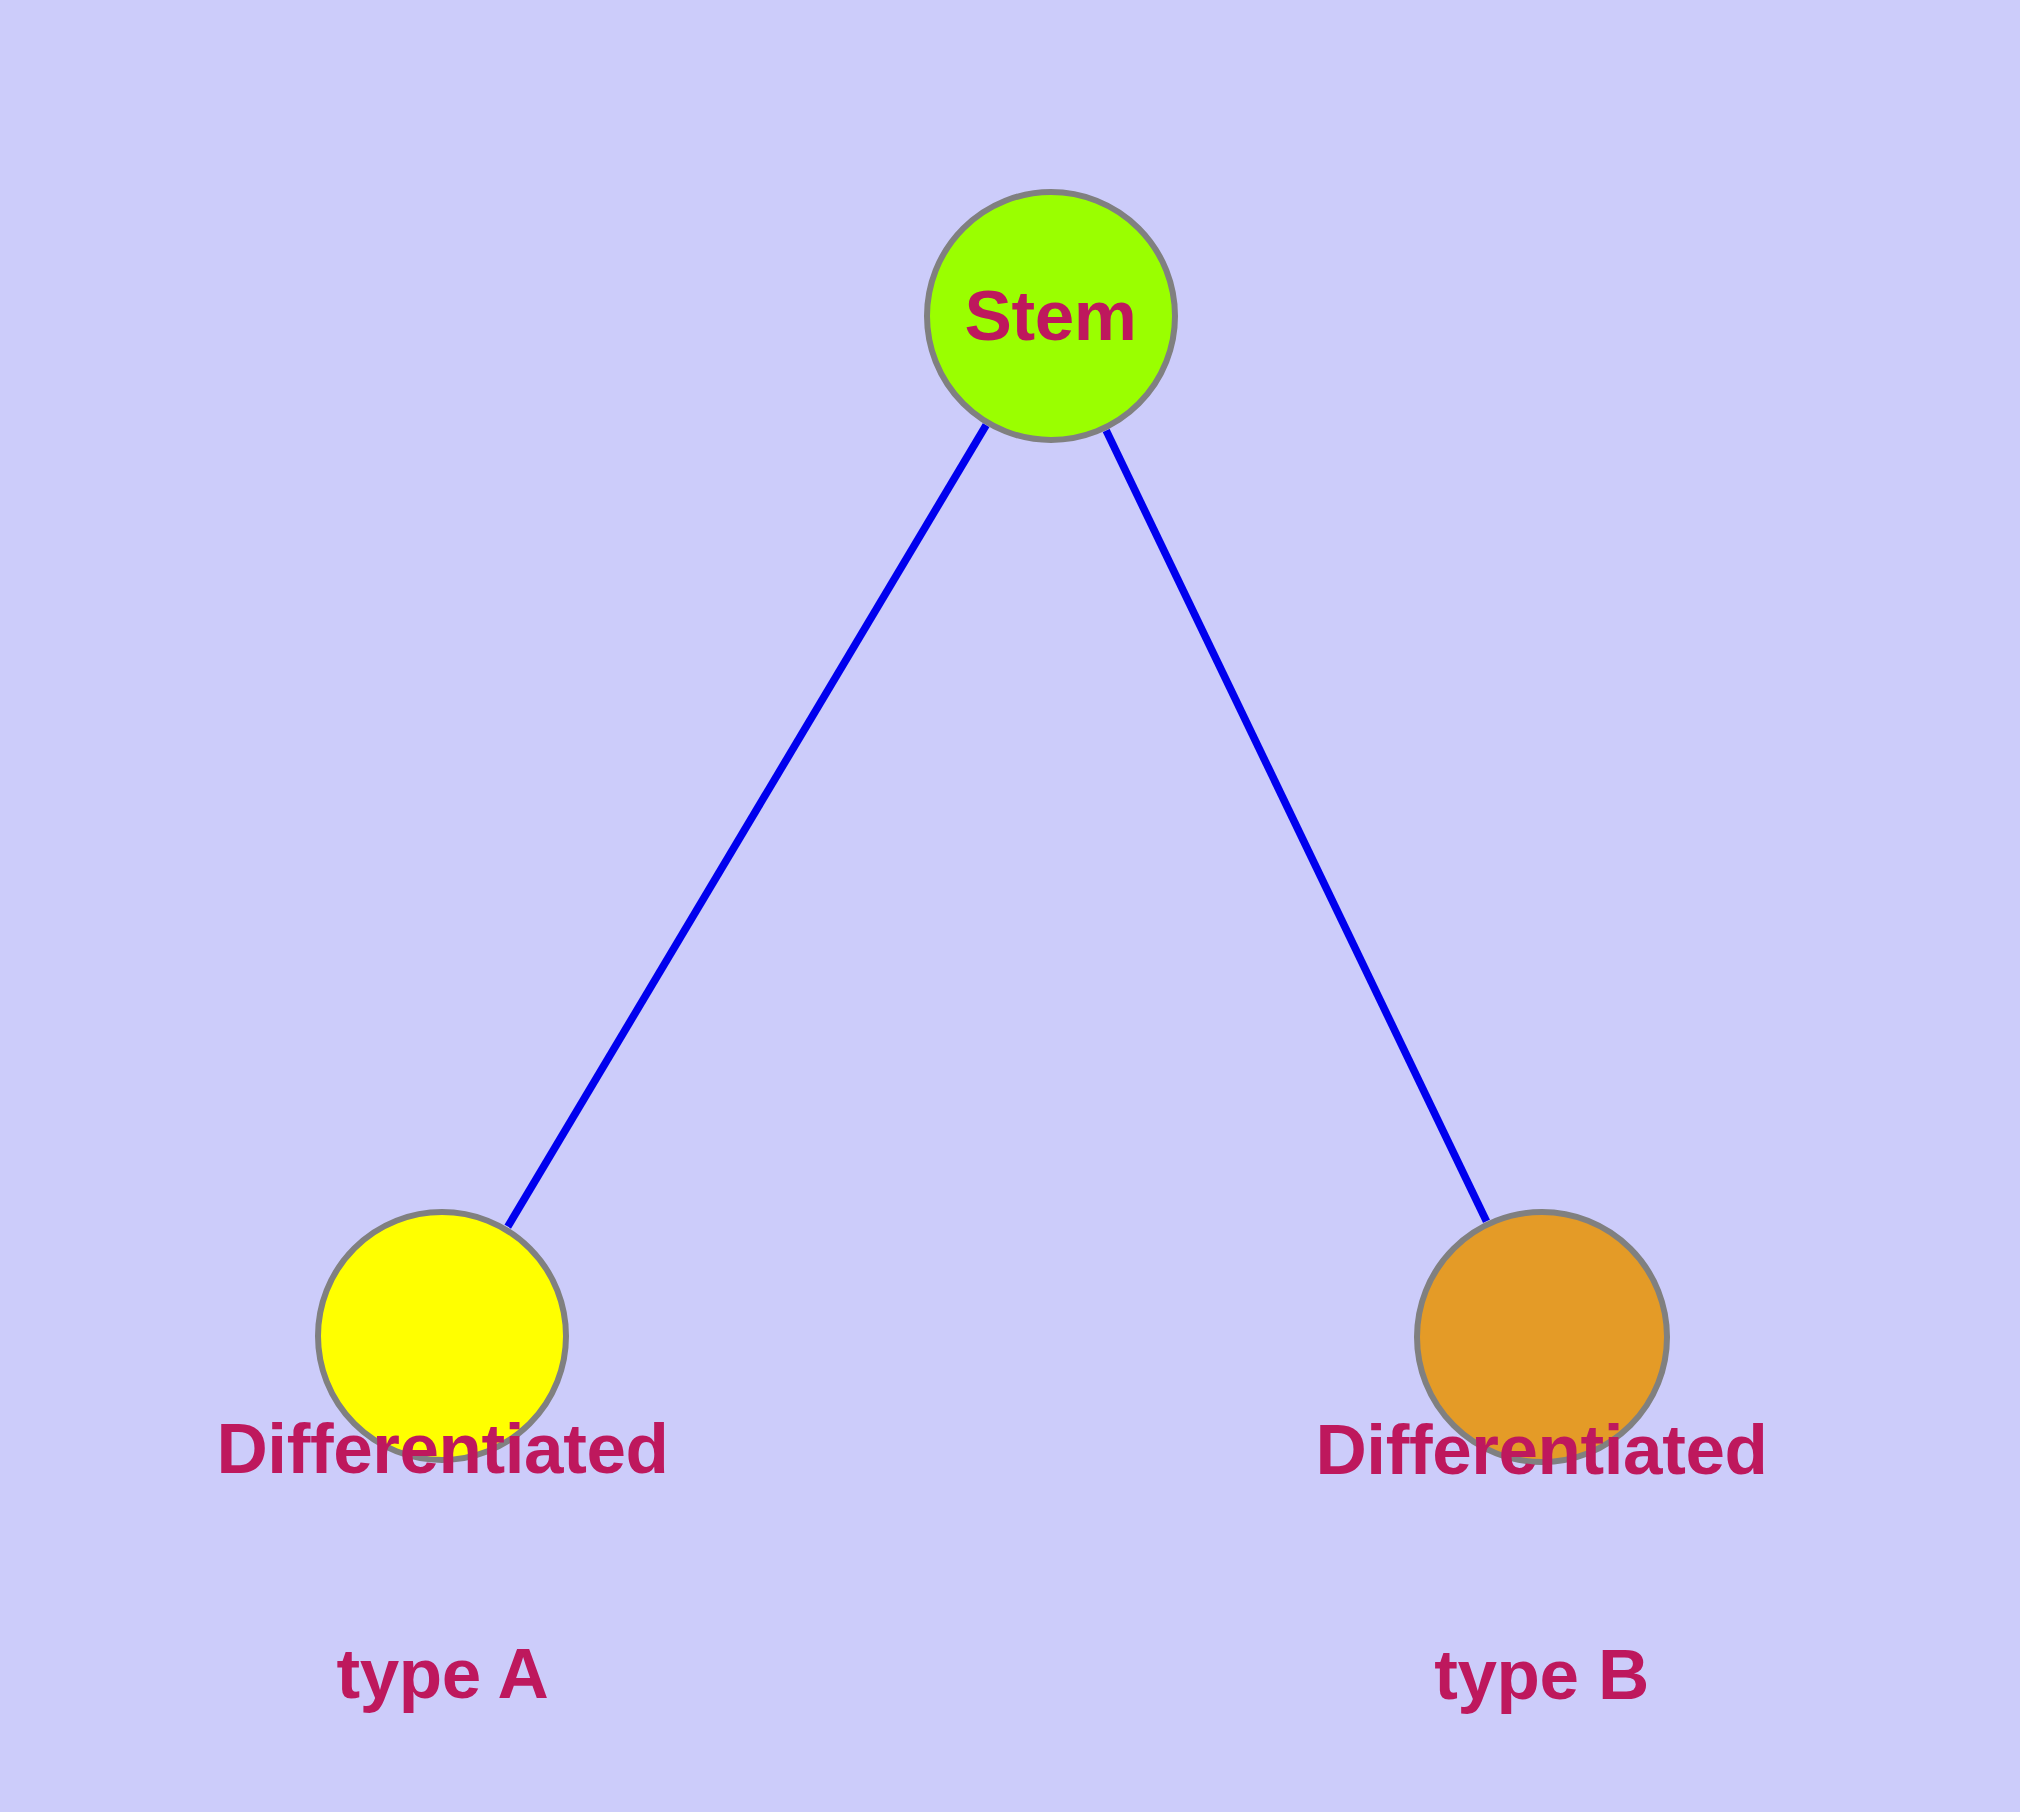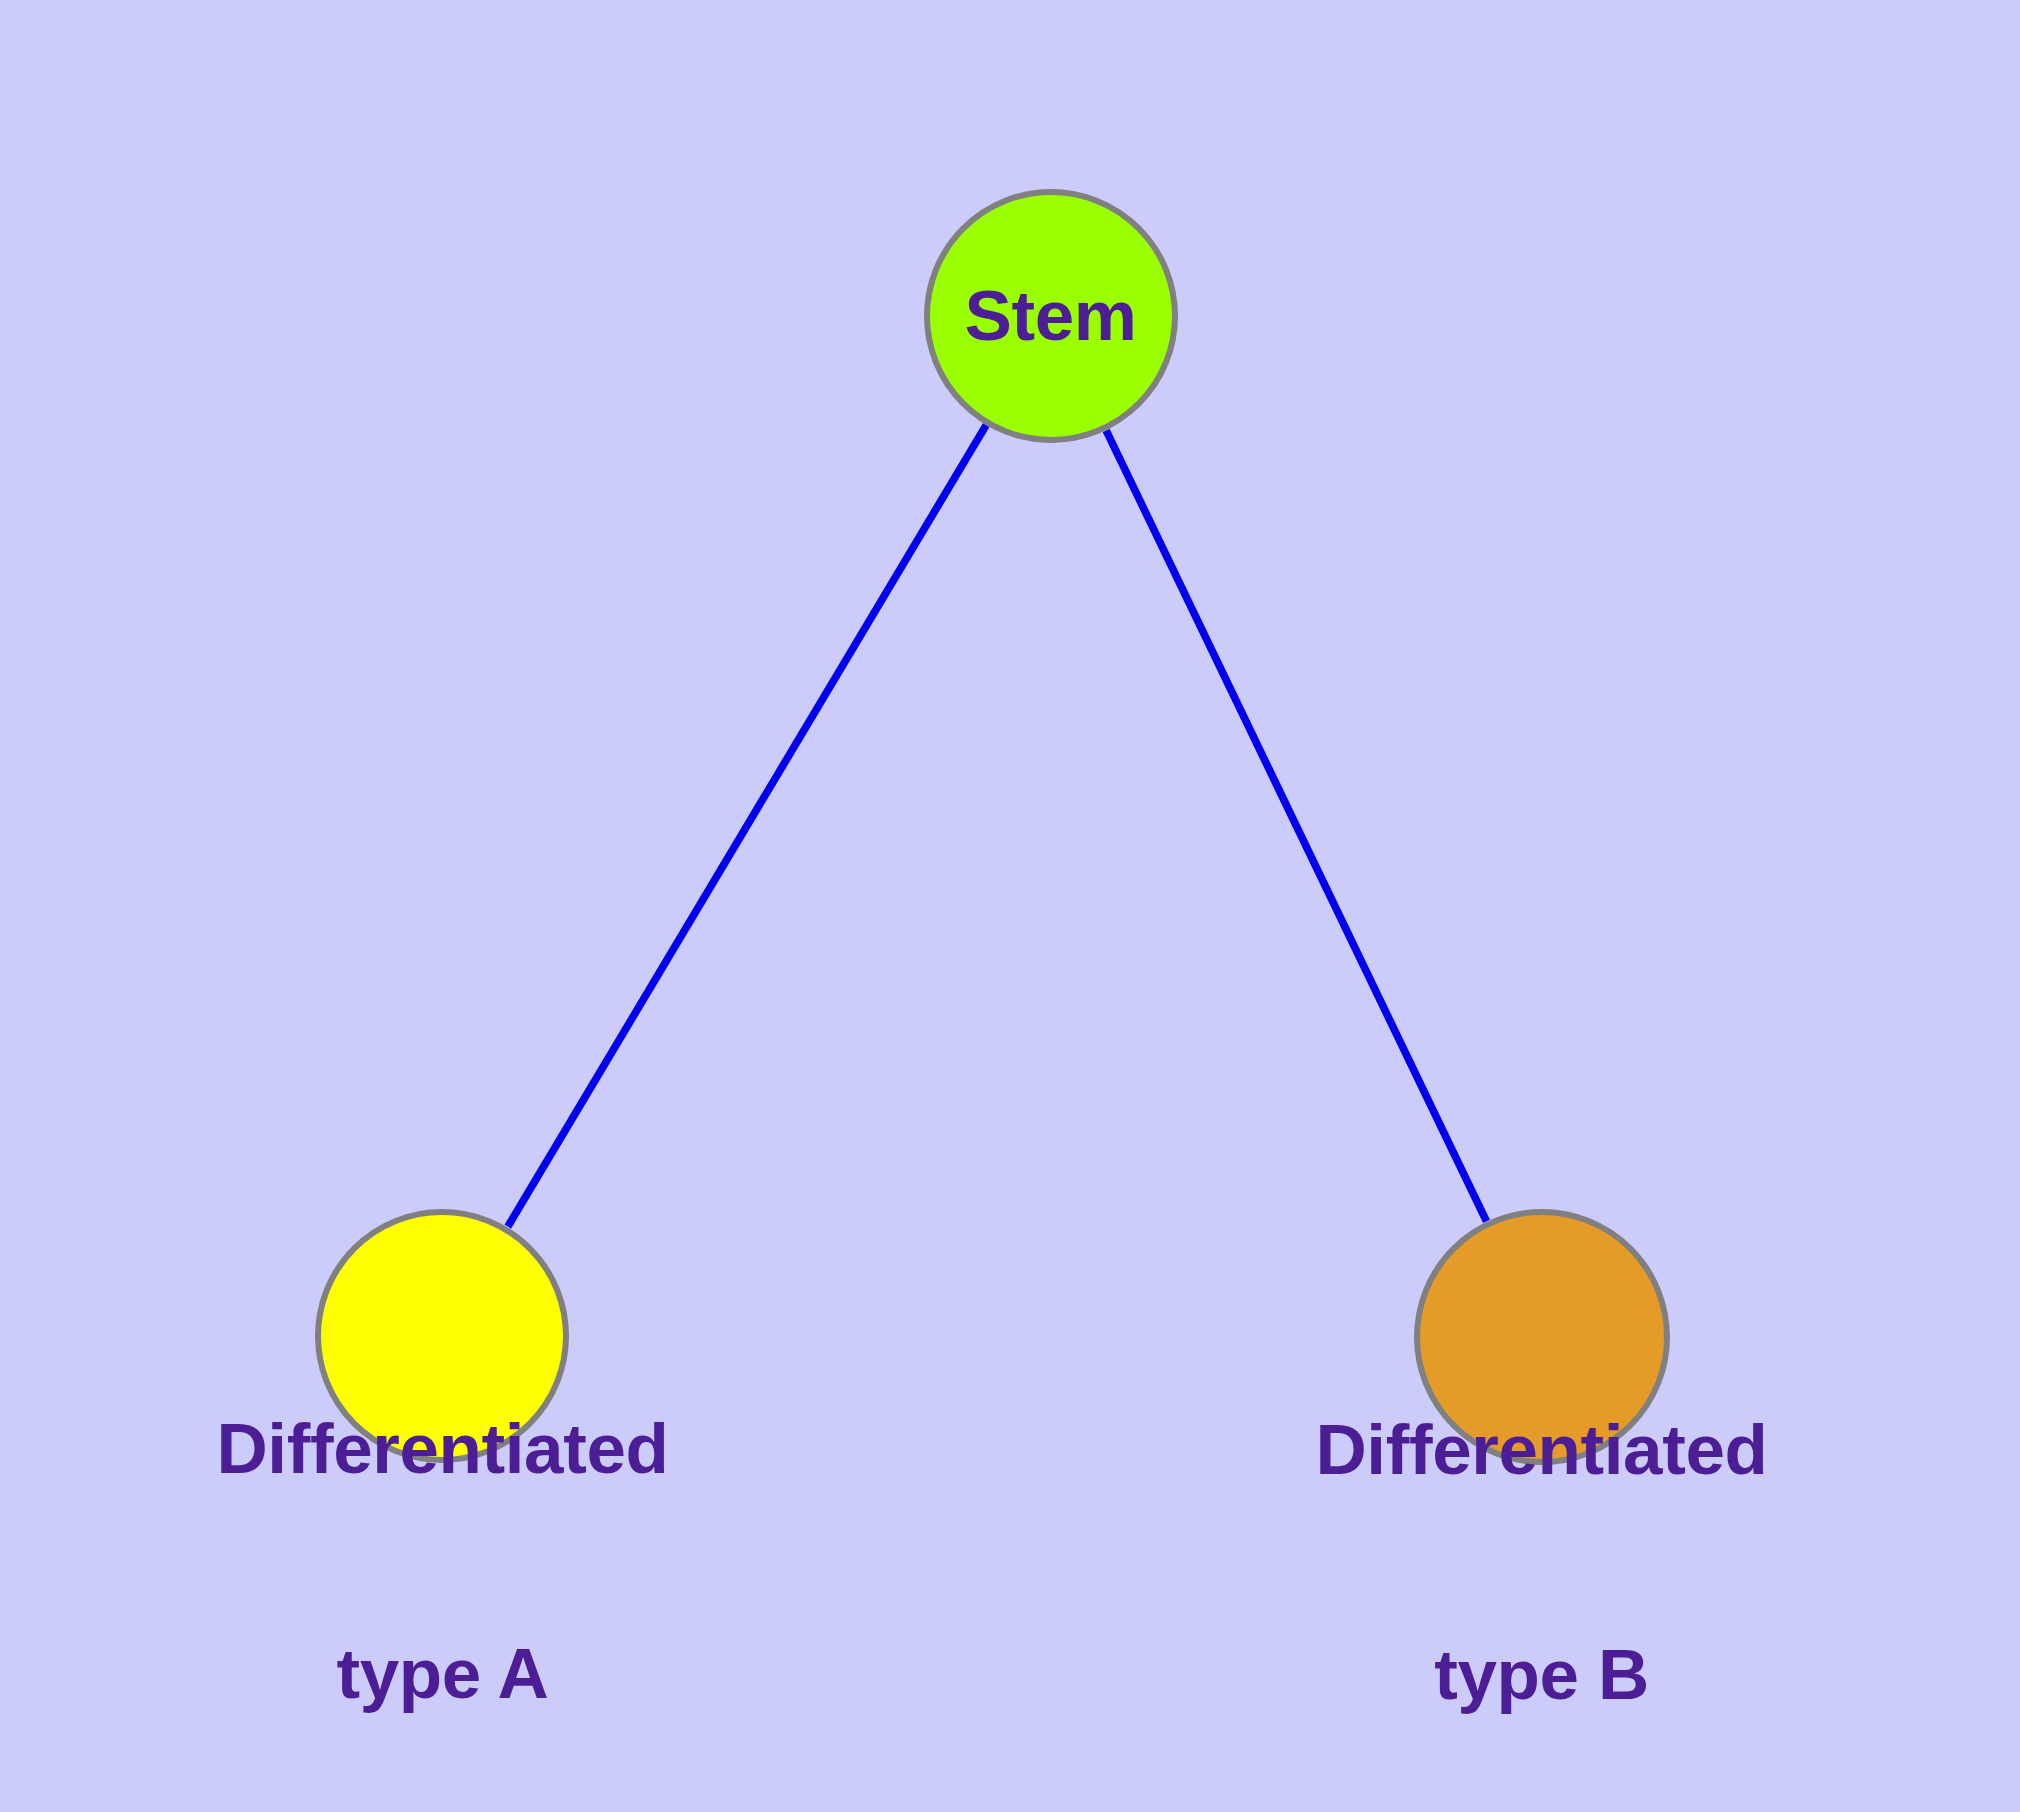--- a/index.html
+++ b/index.html
@@ -29,21 +29,21 @@
   .graph-node {
     position: absolute;
     border-radius: 50%;
     box-sizing: border-box;
     border-style: solid;
   }
   .node-label {
     position: absolute;
     text-align: center;
     font-weight: bold;
-    color: #4c1d95;
+    color: #be185d;
     white-space: pre;
     line-height: 1.06;
     letter-spacing: -0.4px;
     pointer-events: none;
   }
 </style>
 </head>
 <body>
 
 <div id="graph-canvas">

